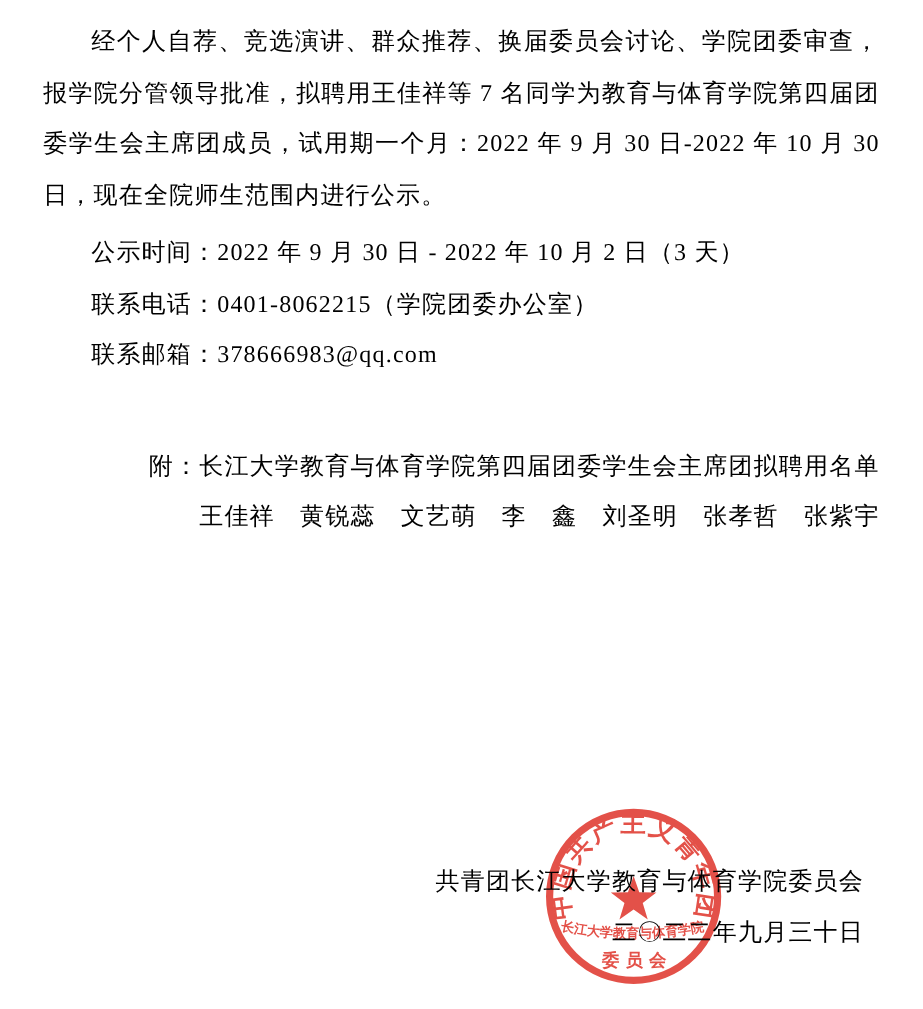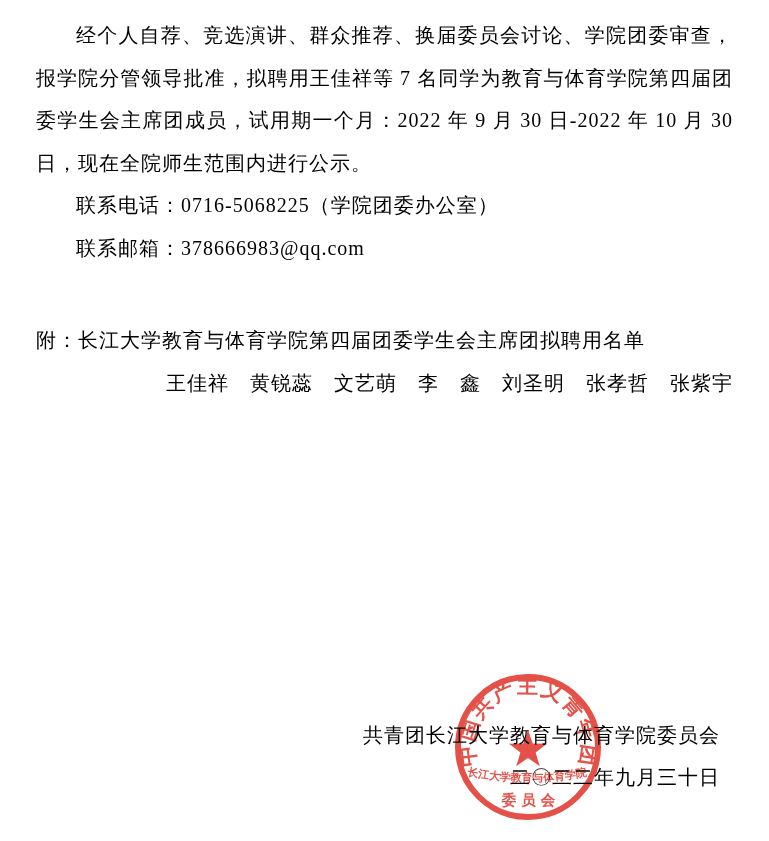--- a/index.html
+++ b/index.html
@@ -19,21 +19,21 @@
   }
   .para{
     margin:0;
     font-size:20px;
     line-height:42.5px;
     letter-spacing:1px;
     text-align:justify;
   }
   .indent{text-indent:2em;}
   .gap-top{margin-top:6px;}
-  .attachment-title{margin-top:50px;text-align:left;font-family:Liberation Serif, serif;}
+  .attachment-title{margin-top:50px;text-align:right;font-family:Liberation Serif, serif;}
   .names-line{padding-left:62px;text-align:right;}
   .sign-block{
     position:absolute;
     top:722px;
     right:49px;
     text-align:right;
   }
   .sign-org{
     margin:0;
     font-size:20px;
@@ -63,21 +63,22 @@
     font-weight:bold;
     fill:currentColor;
   }
 </style>
 </head>
 <body>
 
 <div class="page">
   <div class="content">
     <p class="para indent">经个人自荐、竞选演讲、群众推荐、换届委员会讨论、学院团委审查，报学院分管领导批准，拟聘用王佳祥等 7 名同学为教育与体育学院第四届团委学生会主席团成员，试用期一个月：2022 年 9 月 30 日-2022 年 10 月 30 日，现在全院师生范围内进行公示。</p>
-    <p class="para indent">联系电话：0716-5068225（学院团委办公室）</p>
+    <p class="para indent gap-top">公示时间：2022 年 9 月 30 日 - 2022 年 10 月 2 日（3 天）</p>
+    <p class="para indent">联系电话：0401-8062215（学院团委办公室）</p>
     <p class="para indent">联系邮箱：378666983@qq.com</p>
     <p class="para attachment-title">附：长江大学教育与体育学院第四届团委学生会主席团拟聘用名单</p>
     <p class="para names-line">王佳祥　黄锐蕊　文艺萌　李　鑫　刘圣明　张孝哲　张紫宇</p>
   </div>
 
   <div class="sign-block">
     <p class="sign-org">共青团长江大学教育与体育学院委员会</p>
     <p class="sign-date">二〇二二年九月三十日</p>
   </div>
 

